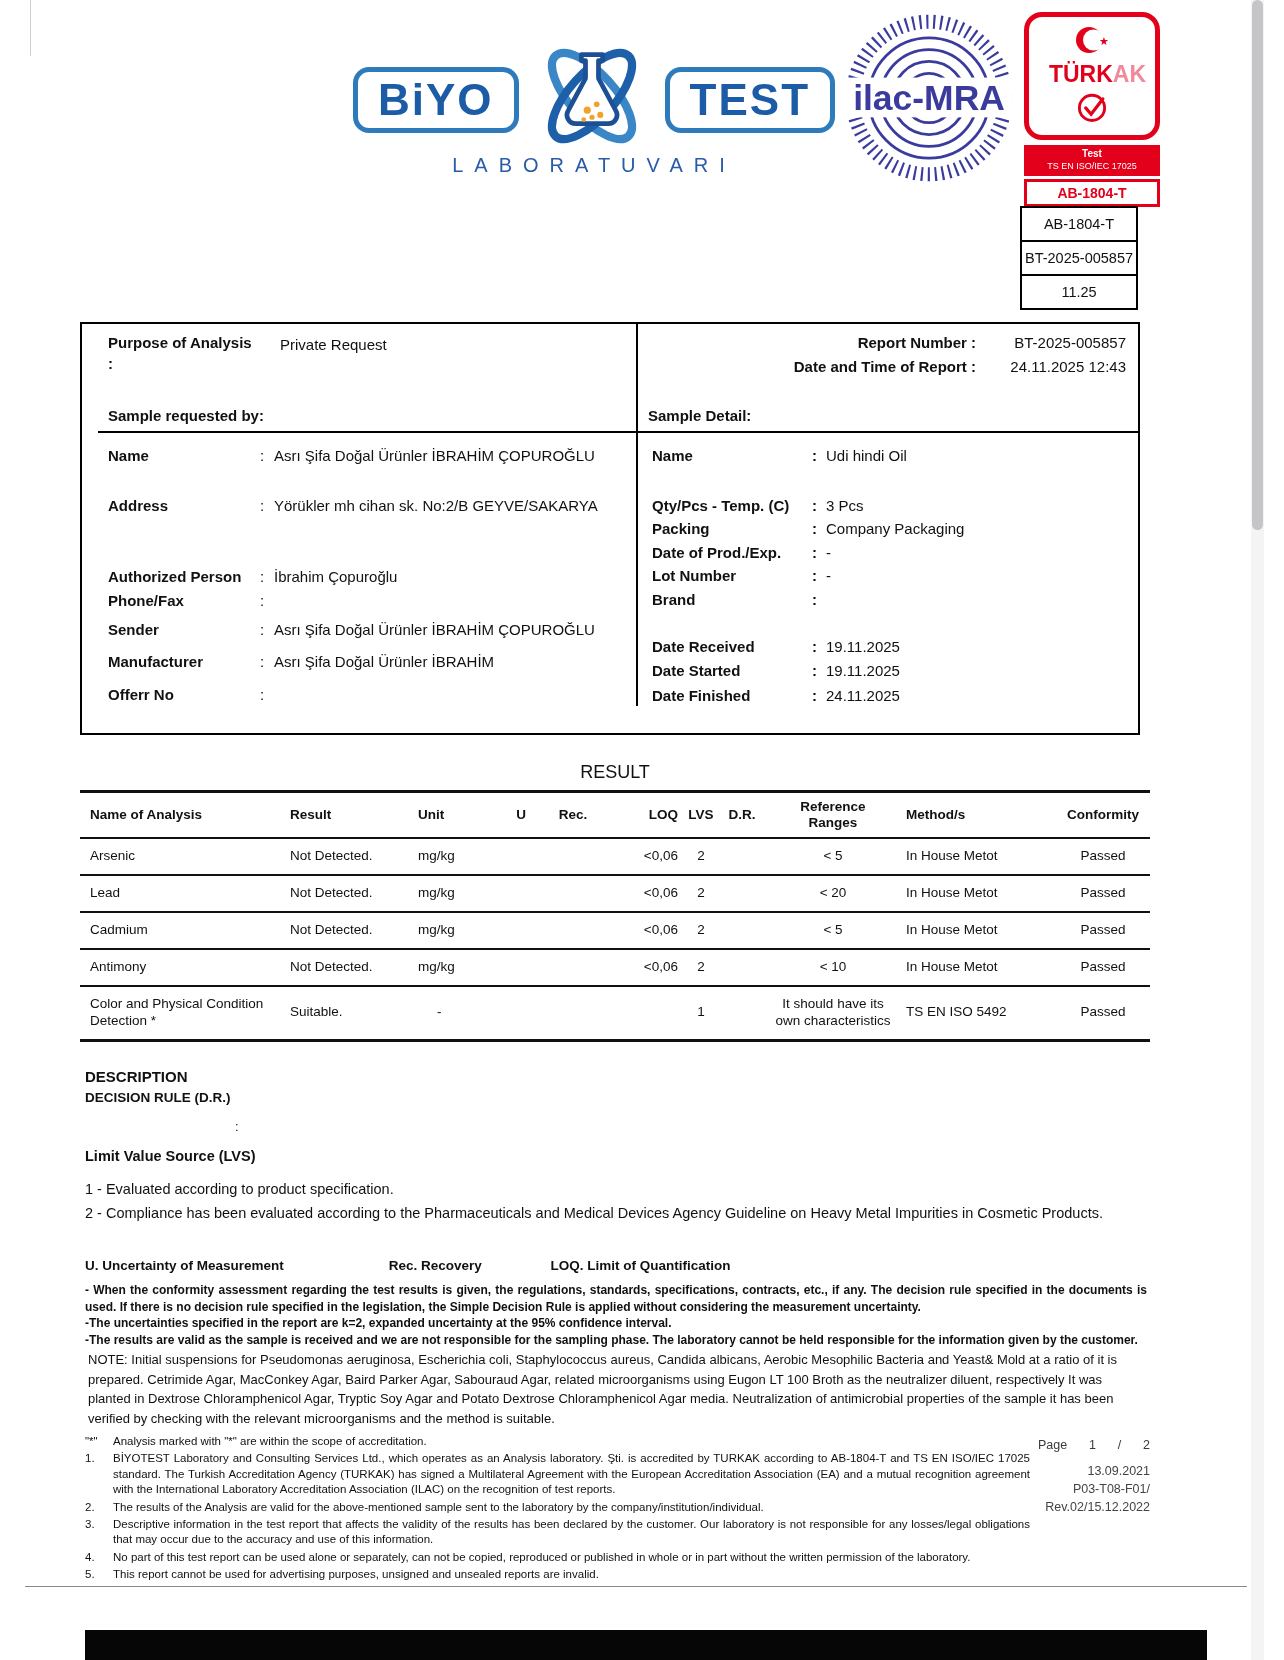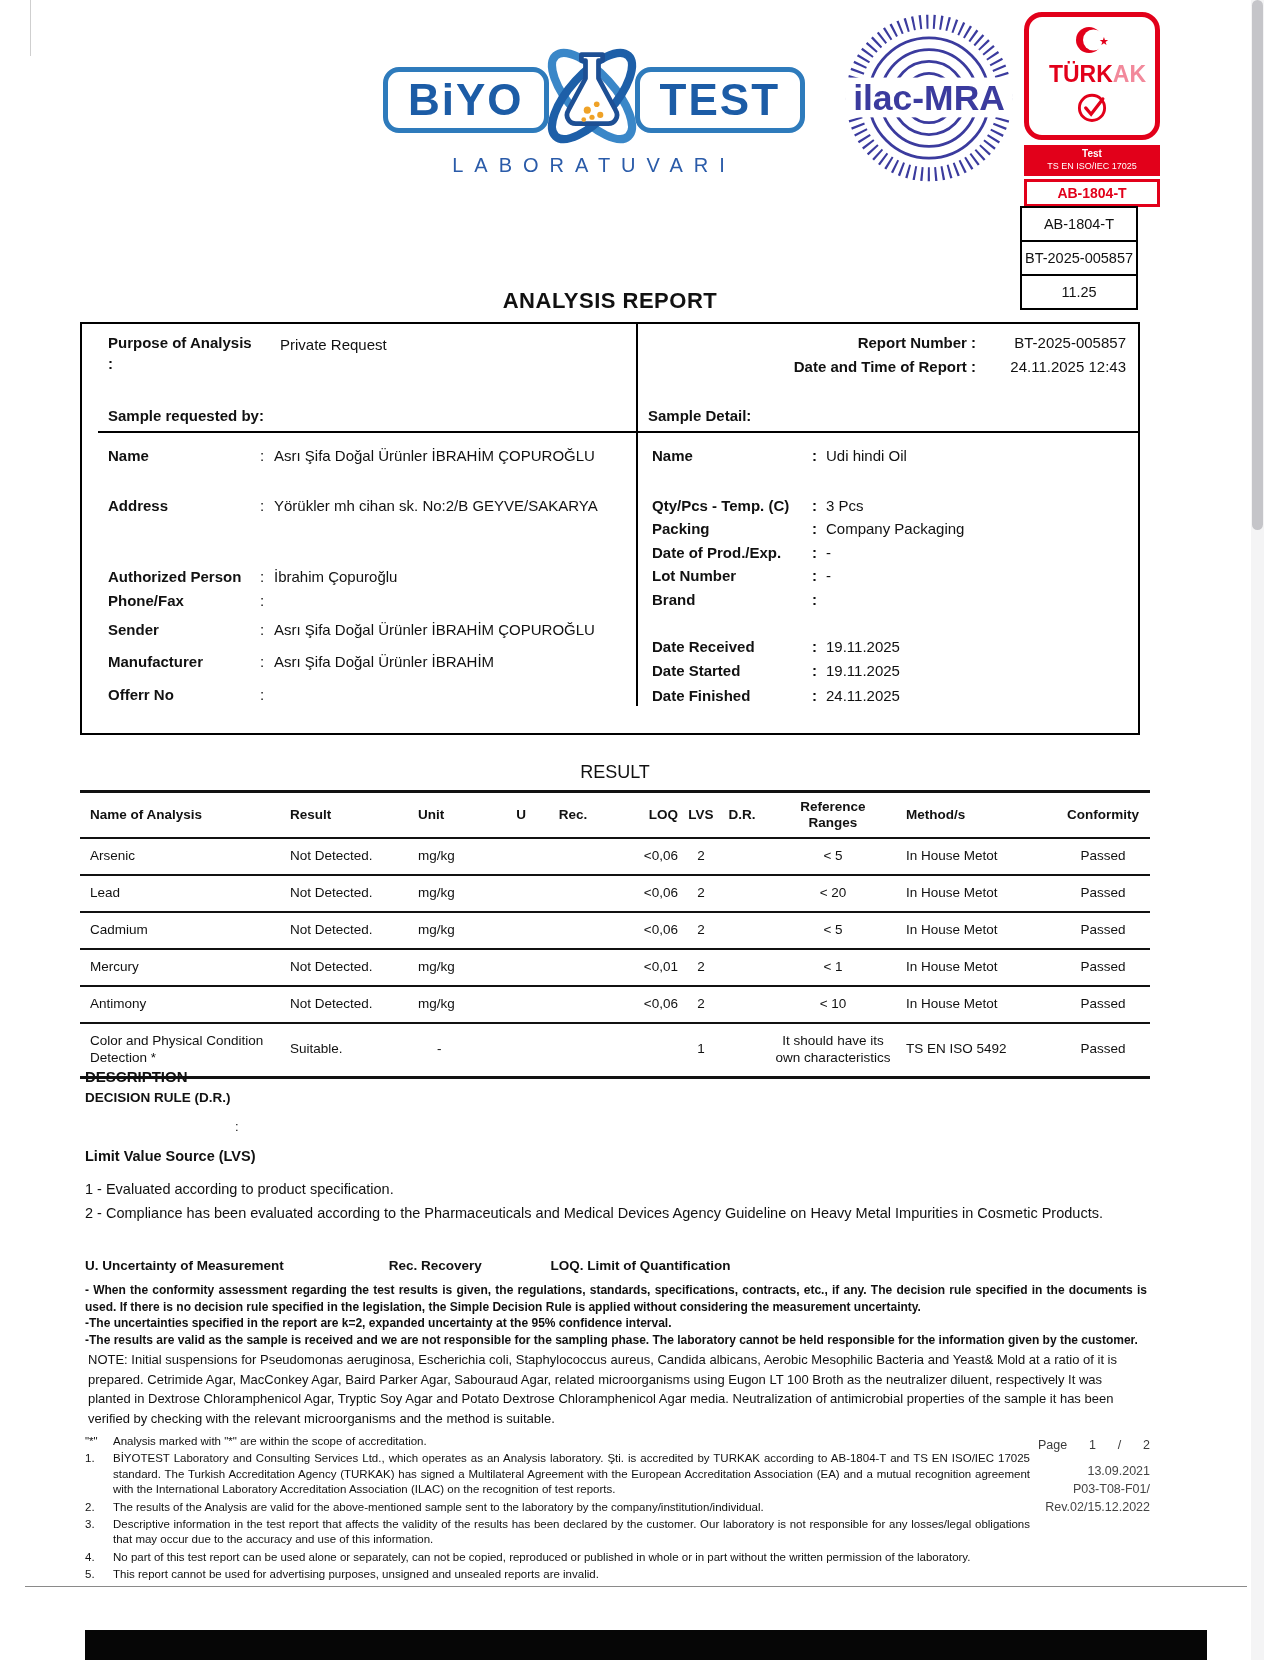--- a/index.html
+++ b/index.html
@@ -4,21 +4,21 @@
 <style>
   html,body{margin:0;padding:0;background:#ffffff;}
   .page{position:relative;width:1284px;height:1660px;background:#fff;overflow:hidden;
         font-family:"Liberation Sans", sans-serif;color:#111;}
   
   .edge-left{position:absolute;left:30px;top:0;width:1px;height:56px;background:#cfcfcf;}
   .scroll-track{position:absolute;right:20px;top:0;width:13px;height:1660px;background:#f4f4f5;}
   .scroll-thumb{position:absolute;left:1px;top:0;width:11px;height:530px;background:#c5c5c9;border-radius:6px;}
   
   .logo-wrap{position:absolute;left:348px;top:52px;width:492px;}
-  .logo-row{display:flex;align-items:center;justify-content:center;height:96px;}
+  .logo-row{display:flex;align-items:center;justify-content:center;height:96px;gap:30px;}
   .logo-box{border:5px solid #2e7bbc;border-radius:16px;height:56px;display:flex;align-items:center;
             padding:0 20px;background:#fff;}
   .logo-word{font-size:44px;font-weight:bold;color:#1c5ca6;letter-spacing:2px;line-height:1;}
   .flask-holder{position:relative;z-index:2;margin:0 -16px;top:-2px;}
   .logo-subtitle{margin-top:6px;text-align:center;font-size:20px;letter-spacing:11px;color:#2a5ba9;}
   .ilac-wrap{position:absolute;left:843px;top:12px;width:172px;height:172px;}
   .turkak-wrap{position:absolute;left:1024px;top:12px;width:136px;}
   .turkak-box{border:5px solid #e2001a;border-radius:18px;background:#fff;text-align:center;padding:6px 0 6px;}
   .turkak-name{font-size:23px;font-weight:bold;line-height:1;margin:2px 0 3px;}
   .turkak-name .main{color:#e2001a;margin-left:11px;}
@@ -167,21 +167,20 @@
     </div>
     <div class="turkak-code">AB-1804-T</div>
   </div>
 
   <div class="refboxes">
     <div class="refbox">AB-1804-T</div>
     <div class="refbox">BT-2025-005857</div>
     <div class="refbox">11.25</div>
   </div>
 
-  <div class="report-title">ANALYSIS REPORT</div>
 
   <div class="info-box">
     <div class="info-grid">
       <div class="purpose-cell">
         <div class="purpose-label">
           <div>Purpose of Analysis</div>
           <div>:</div>
         </div>
         <div class="purpose-value">Private Request</div>
       </div>
@@ -353,33 +352,20 @@
         <td class="ac"></td>
         <td class="ac"></td>
         <td class="ar">&lt;0,06</td>
         <td class="ac">2</td>
         <td class="ac"></td>
         <td class="ac">&lt; 5</td>
         <td class="al">In House Metot</td>
         <td class="ac">Passed</td>
       </tr>
       <tr>
-        <td class="al pad-name">Mercury</td>
-        <td class="al">Not Detected.</td>
-        <td class="al">mg/kg</td>
-        <td class="ac"></td>
-        <td class="ac"></td>
-        <td class="ar">&lt;0,01</td>
-        <td class="ac">2</td>
-        <td class="ac"></td>
-        <td class="ac">&lt; 1</td>
-        <td class="al">In House Metot</td>
-        <td class="ac">Passed</td>
-      </tr>
-      <tr>
         <td class="al pad-name">Antimony</td>
         <td class="al">Not Detected.</td>
         <td class="al">mg/kg</td>
         <td class="ac"></td>
         <td class="ac"></td>
         <td class="ar">&lt;0,06</td>
         <td class="ac">2</td>
         <td class="ac"></td>
         <td class="ac">&lt; 10</td>
         <td class="al">In House Metot</td>

